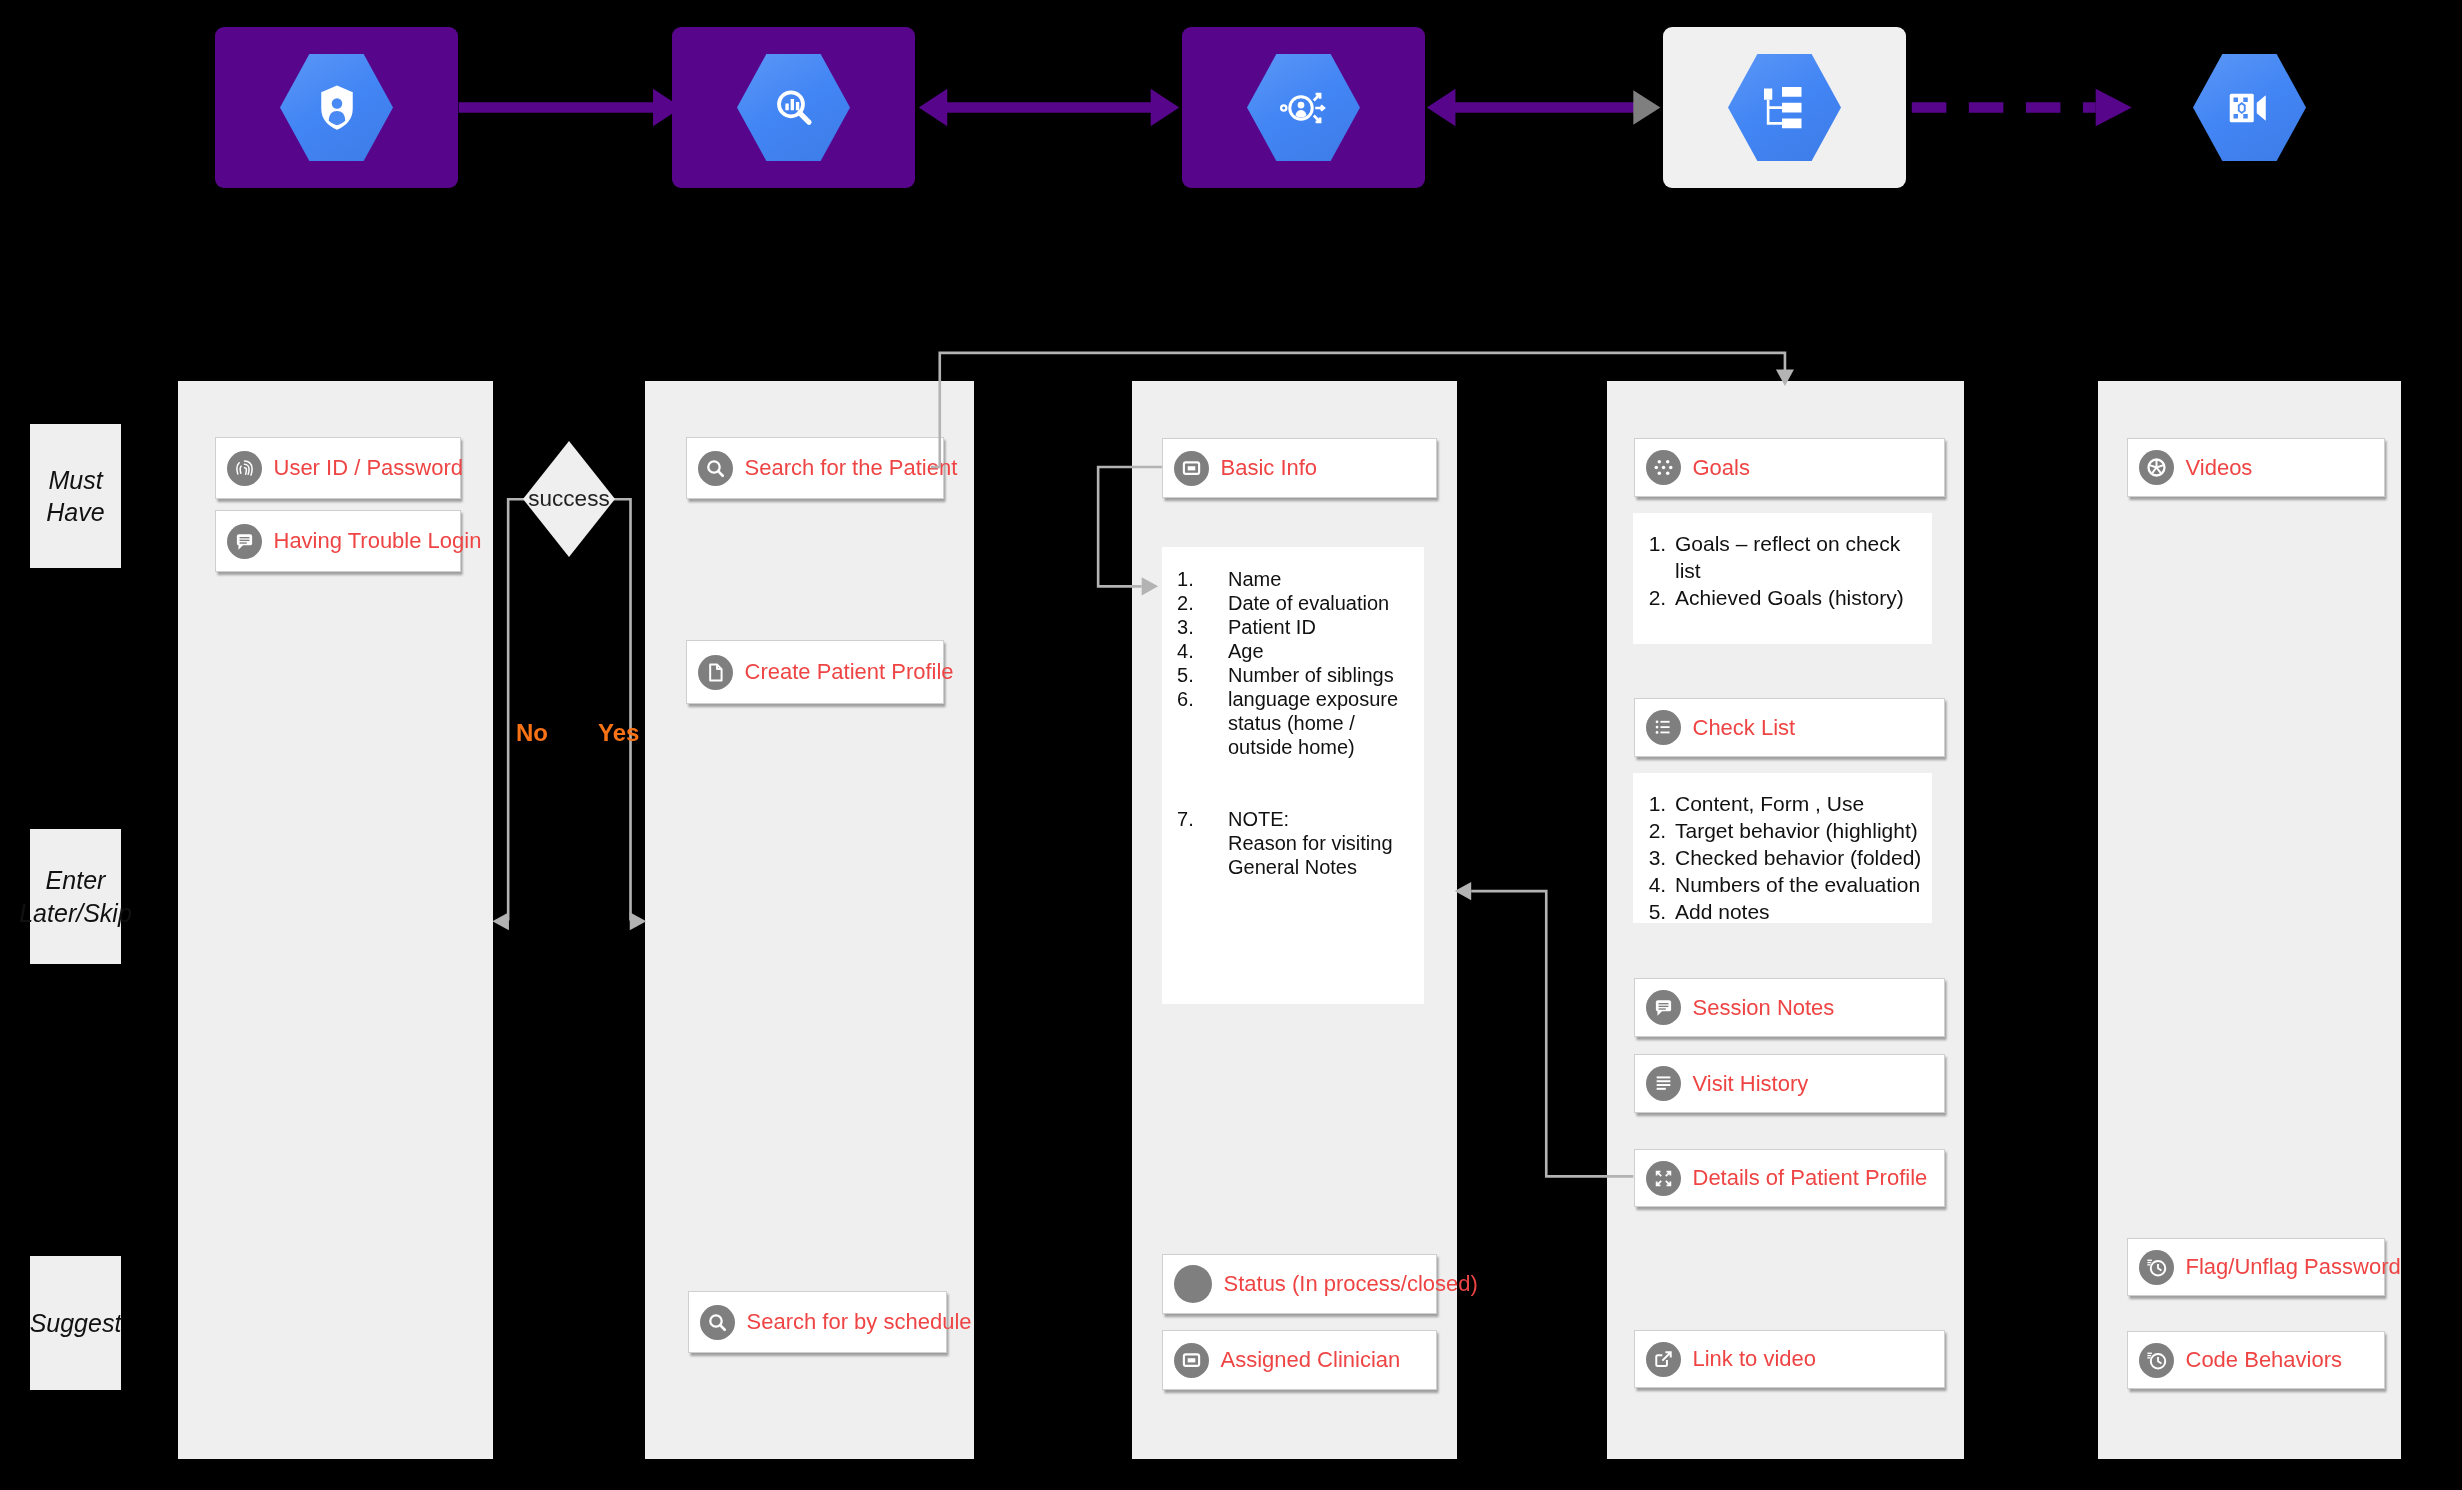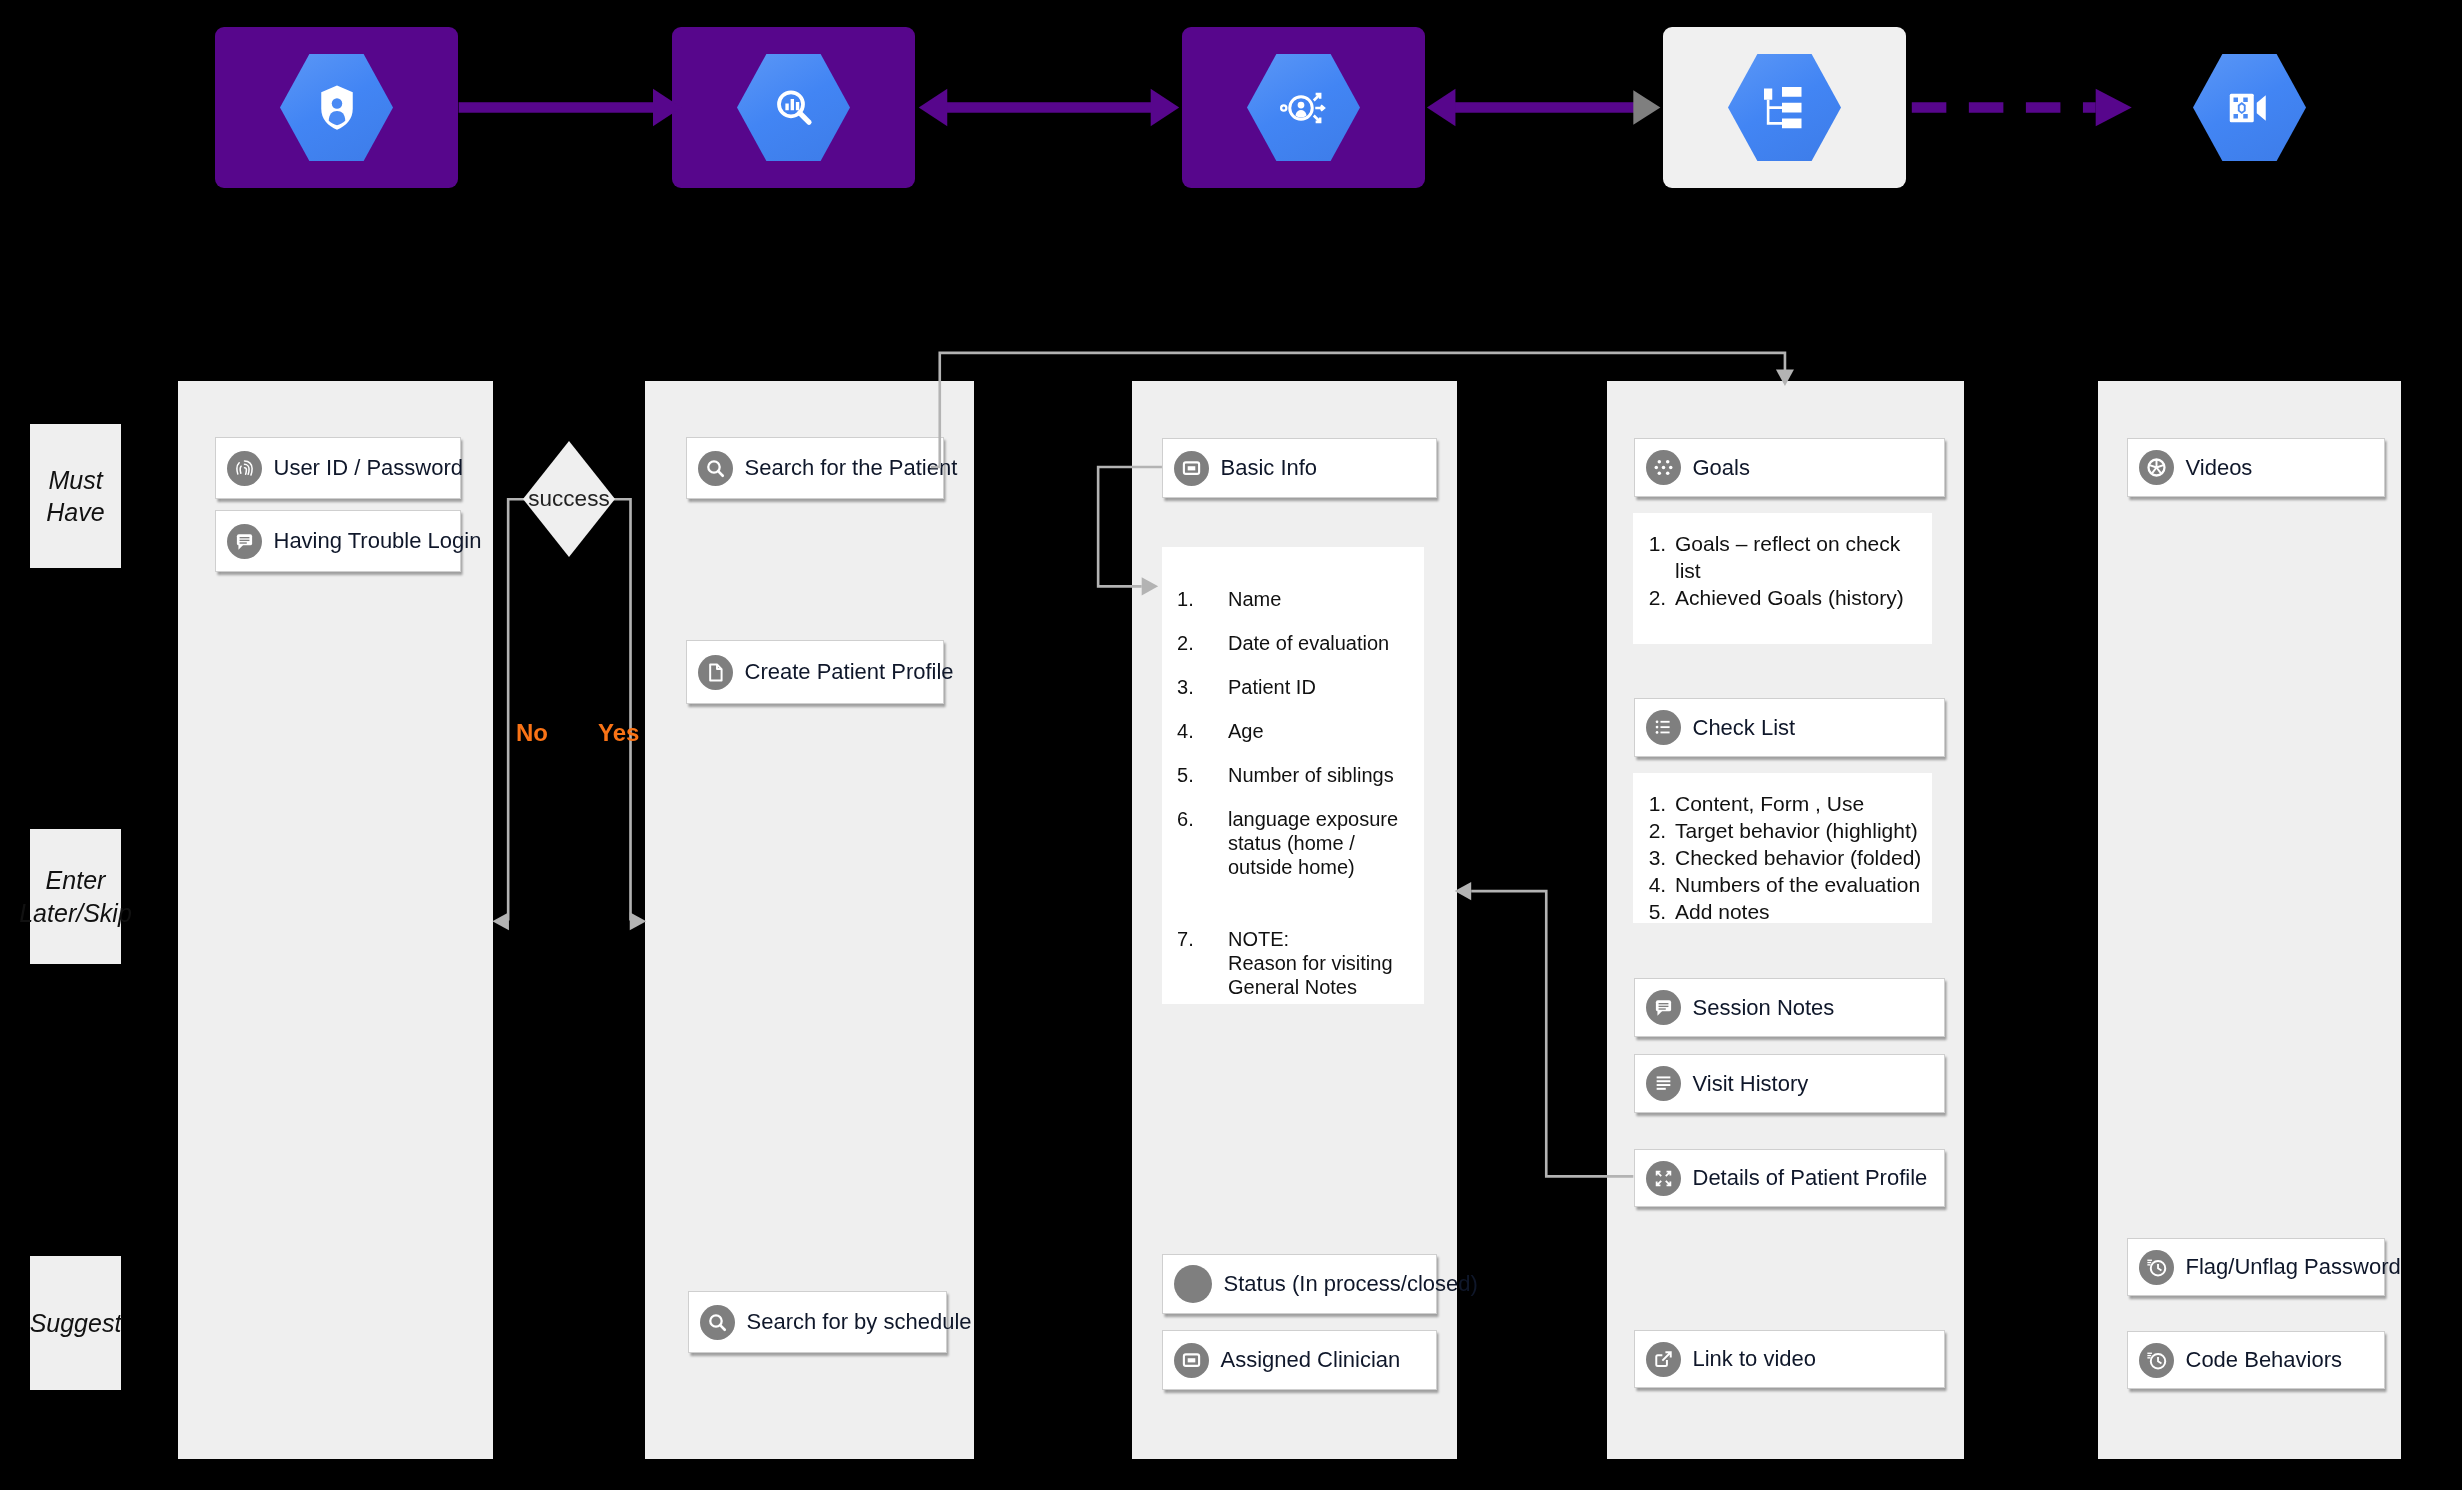--- a/index.html
+++ b/index.html
@@ -25,27 +25,27 @@
              font-style:italic;font-size:25px;line-height:1.3;color:#111;}
 
   
   .col{position:absolute;top:381px;height:1078px;background:#efefef;}
 
   
   .card{position:absolute;background:#fff;border:0.8px solid #cfcfcf;
         box-shadow:2.3px 3px 2.3px rgba(0,0,0,0.35);
         display:flex;align-items:center;gap:12px;padding-left:10.5px;
         white-space:nowrap;z-index:3;}
-  .card .lbl{font-size:22px;color:#0f172a;}
+  .card .lbl{font-size:22px;color:#ef4444;}
   .card svg{flex:none;}
 
   
   .listbox{position:absolute;background:#fff;z-index:3;color:#111;}
   .bib{counter-reset:bi;padding:19.5px 9px 0 15px;font-size:20px;line-height:24px;}
-  .bib-item{display:flex;margin-top:20px;}
+  .bib-item{display:flex;}
   .bib-item::before{counter-increment:bi;content:counter(bi) ".";width:51px;flex:none;}
   .bib-txt{width:184px;}
   .bib-note{margin-top:48px;}
   .pre{white-space:pre-line;}
   .olist{margin:0;padding:16.5px 7.5px 0 39px;font-size:21px;line-height:27px;color:#111;}
   .olist li{padding-left:3px;}
 
   
   .diamond{position:absolute;left:523px;top:441px;width:92px;height:116px;z-index:7;
            clip-path:polygon(50% 0,100% 50%,50% 100%,0 50%);background:#efefef;

